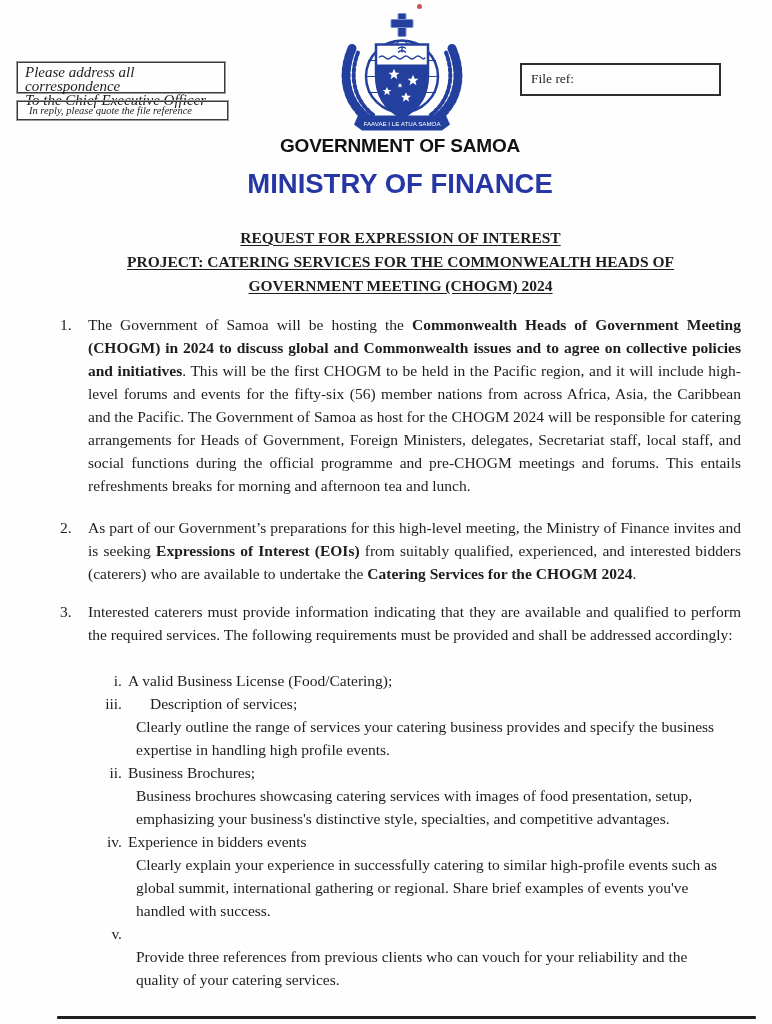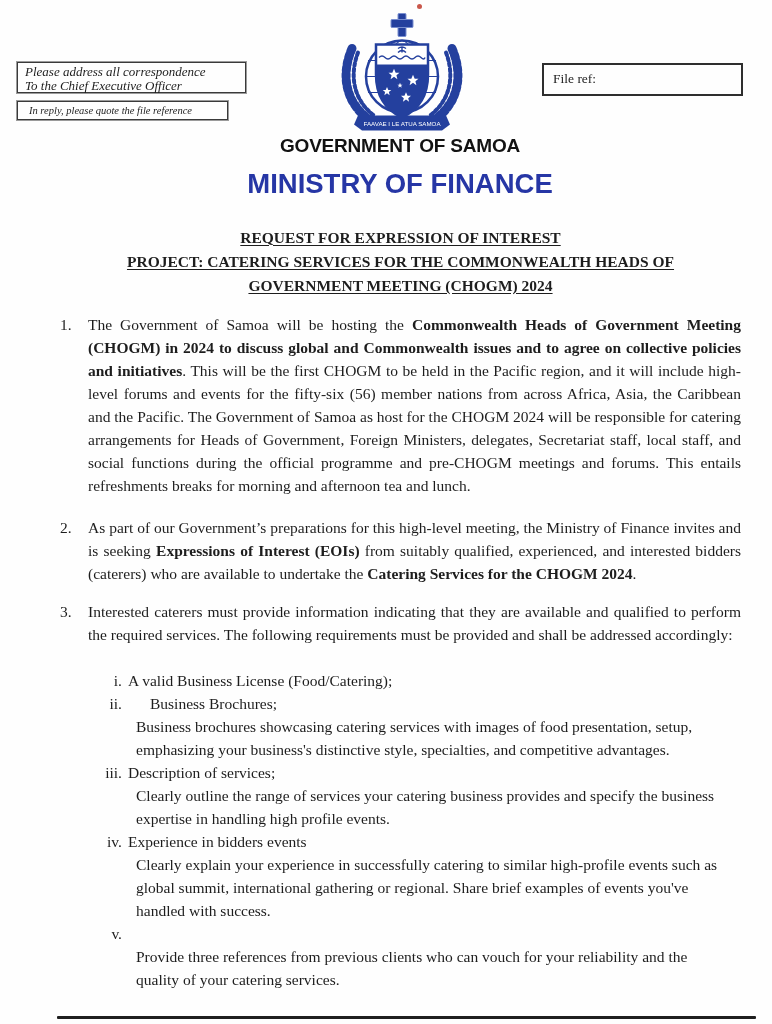--- a/index.html
+++ b/index.html
@@ -3,31 +3,31 @@
 <meta charset="utf-8">
 <style>
   html,body{margin:0;padding:0;background:#ffffff;}
   .page{
     position:relative;width:772px;height:1024px;background:#fefefe;
     font-family:"Liberation Serif", serif;color:#1d1d1d;overflow:hidden;
   }
   
   .red-dot{position:absolute;left:417px;top:4px;width:5px;height:5px;border-radius:50%;background:#c0392b;opacity:.85;}
   .corr-box{
-    position:absolute;left:17px;top:62px;width:229px;height:31px;
+    position:absolute;left:17px;top:62px;width:208px;height:31px;
     border:1px solid #3a3a3a;box-shadow:0 0 0 1px #9b9b9b;
-    font-style:italic;font-size:13px;line-height:14px;padding:2px 7px;box-sizing:border-box;
+    font-style:italic;font-size:15px;line-height:14px;padding:2px 7px;box-sizing:border-box;
   }
   .reply-box{
     position:absolute;left:17px;top:101px;width:211px;height:19px;
     border:1px solid #3a3a3a;box-shadow:0 0 0 1px #9b9b9b;
     font-style:italic;font-size:10.5px;line-height:17px;padding:0 11px;box-sizing:border-box;
   }
   .fileref-box{
-    position:absolute;left:542px;top:63px;width:201px;height:33px;
+    position:absolute;left:520px;top:63px;width:201px;height:33px;
     border:2px solid #2e2e2e;box-sizing:border-box;
     font-size:13.5px;padding:6px 0 0 9px;
   }
   .crest{position:absolute;left:332px;top:12px;width:140px;height:123px;}
   .gov-title{
     position:absolute;left:0;top:135px;width:100%;text-align:center;
     font-family:"Liberation Sans", sans-serif;font-weight:bold;font-size:19px;
     letter-spacing:-0.2px;color:#121212;transform:translateX(14px);
   }
   .ministry-title{
@@ -159,36 +159,36 @@
       <div class="req">
         <div class="req-row">
           <div class="req-num">i.</div>
           <div class="req-title">A valid Business License (Food/Catering);</div>
         </div>
         <div class="req-desc"></div>
       </div>
 
       <div class="req">
         <div class="req-row">
+          <div class="req-num">iii.</div>
+          <div class="req-title">Description of services;</div>
+        </div>
+        <div class="req-desc">Clearly outline the range of services your catering business provides and specify the business expertise in handling high profile events.</div>
+      </div>
+
+      <div class="req">
+        <div class="req-row">
           <div class="req-num">ii.</div>
           <div class="req-title">Business Brochures;</div>
         </div>
         <div class="req-desc">Business brochures showcasing catering services with images of food presentation, setup, emphasizing your business's distinctive style, specialties, and competitive advantages.</div>
       </div>
 
       <div class="req">
         <div class="req-row">
-          <div class="req-num">iii.</div>
-          <div class="req-title">Description of services;</div>
-        </div>
-        <div class="req-desc">Clearly outline the range of services your catering business provides and specify the business expertise in handling high profile events.</div>
-      </div>
-
-      <div class="req">
-        <div class="req-row">
           <div class="req-num">iv.</div>
           <div class="req-title">Experience in bidders events</div>
         </div>
         <div class="req-desc">Clearly explain your experience in successfully catering to similar high-profile events such as global summit, international gathering or regional. Share brief examples of events you've handled with success.</div>
       </div>
 
       <div class="req">
         <div class="req-row">
           <div class="req-num">v.</div>
         </div>

